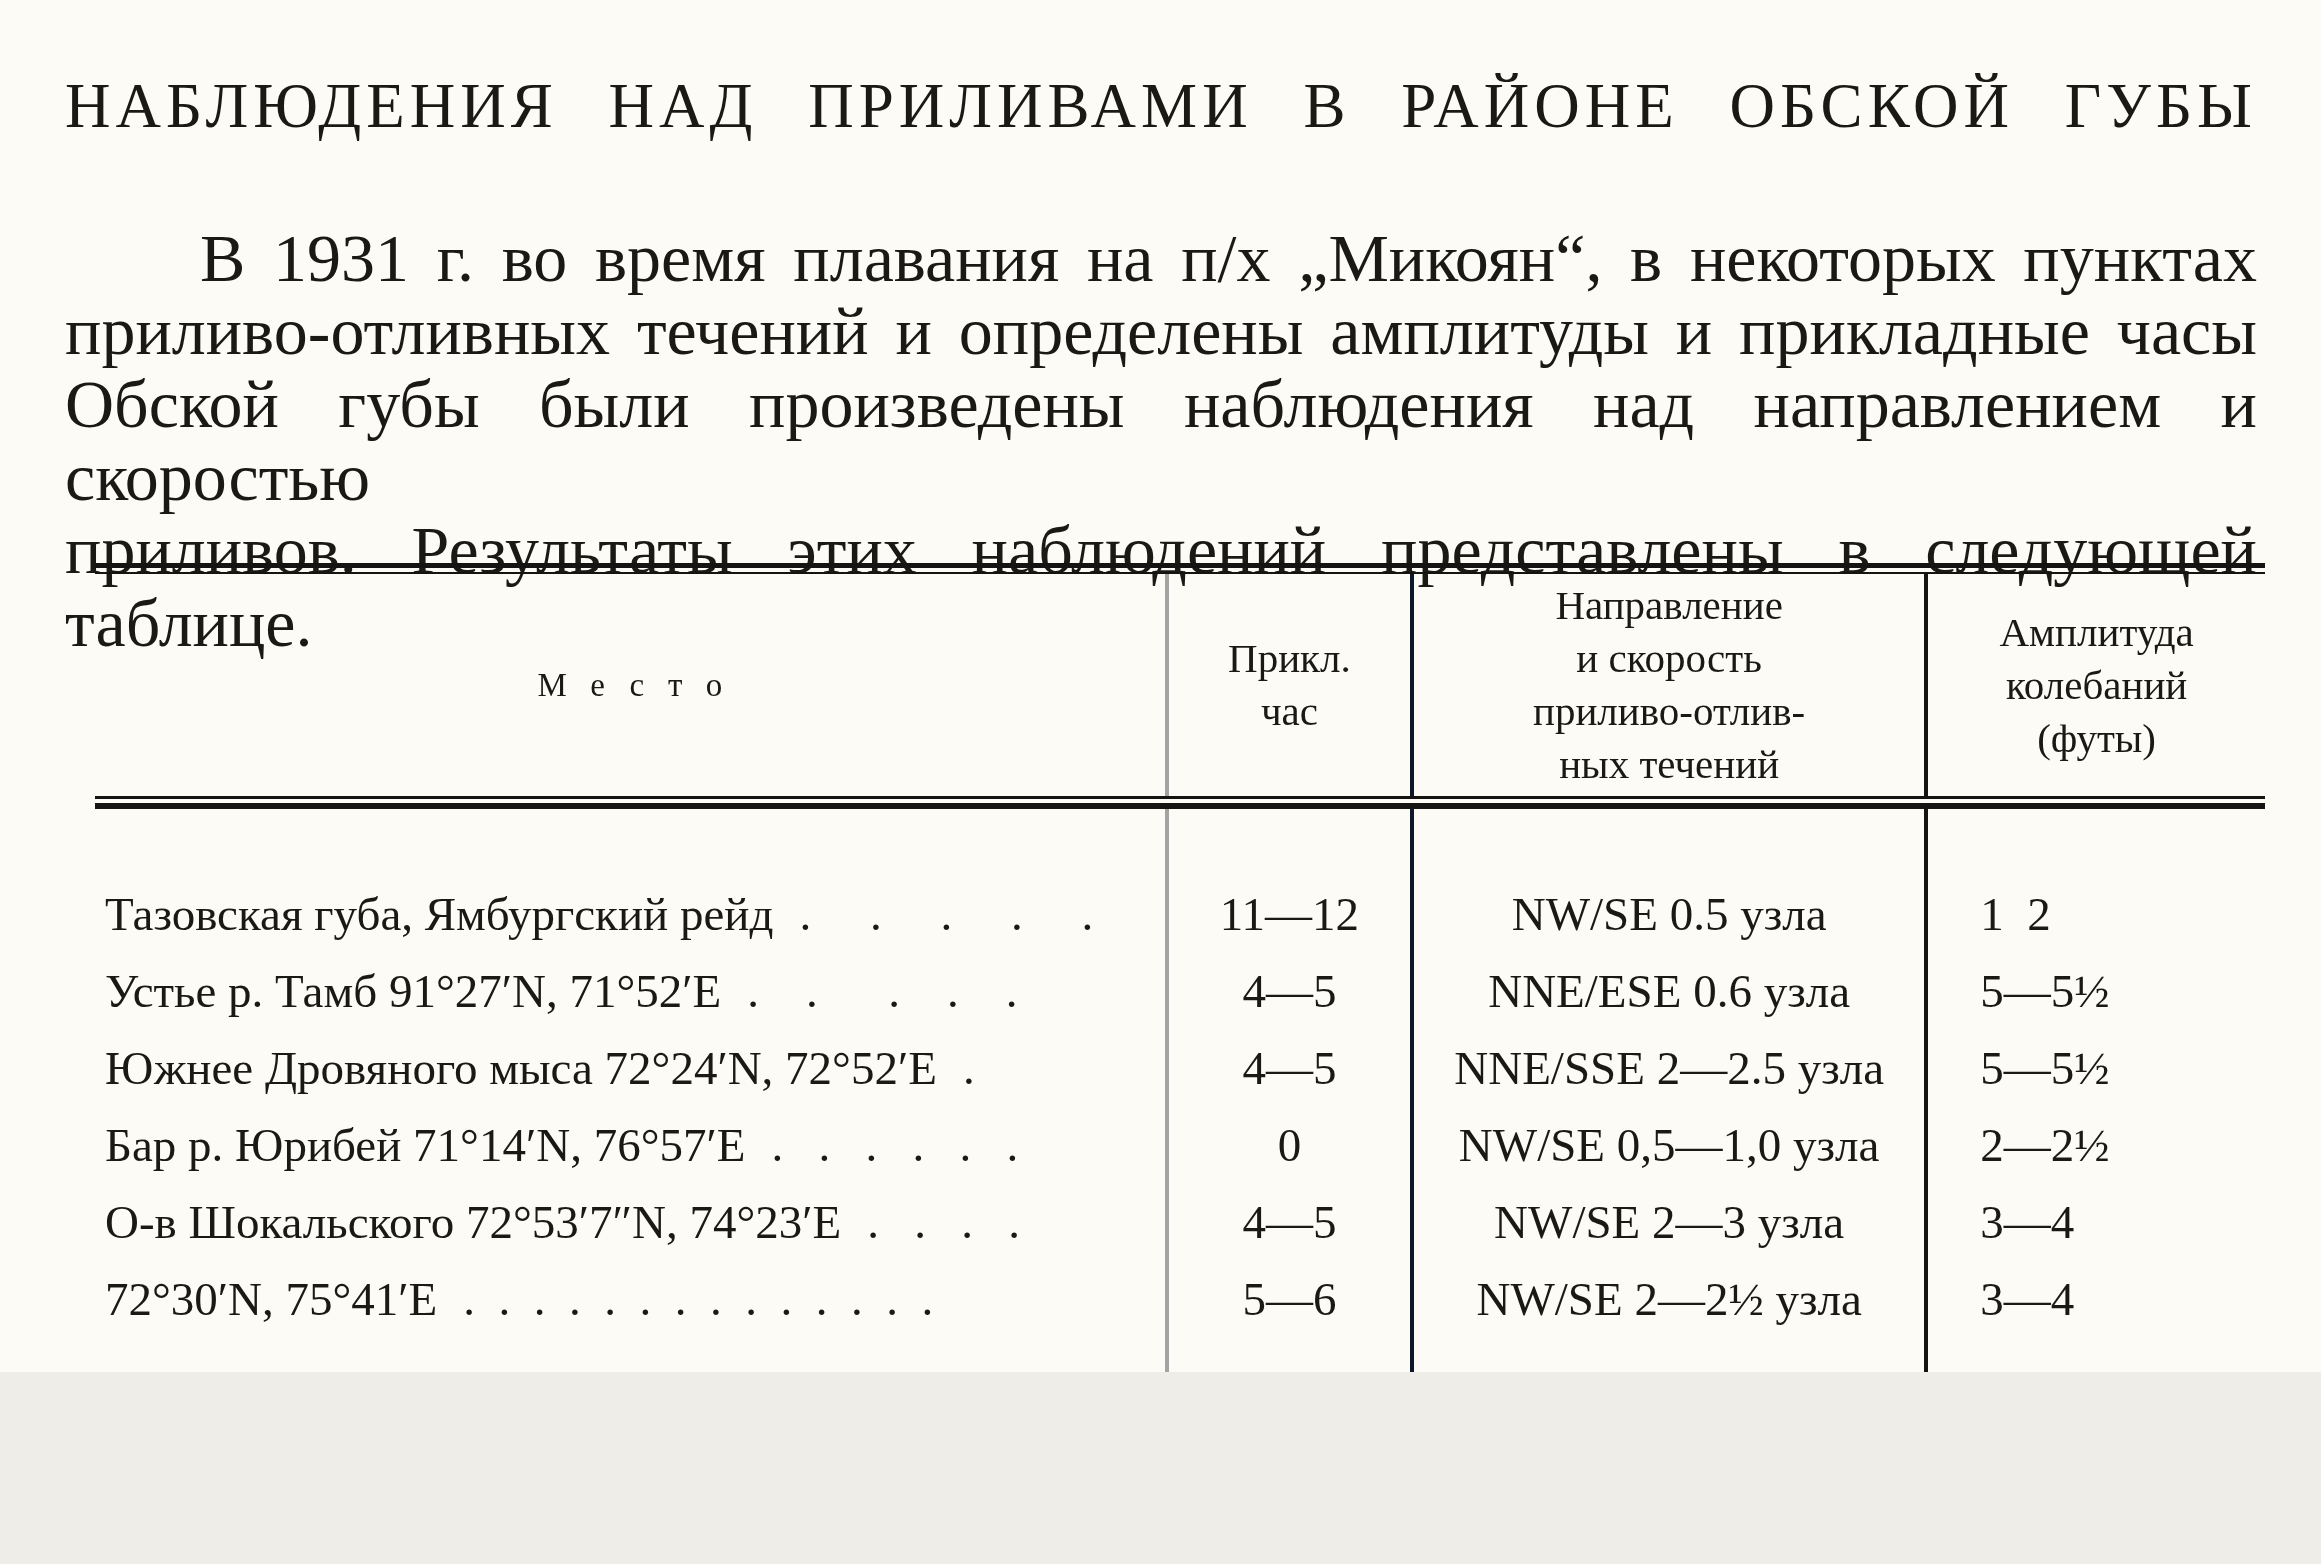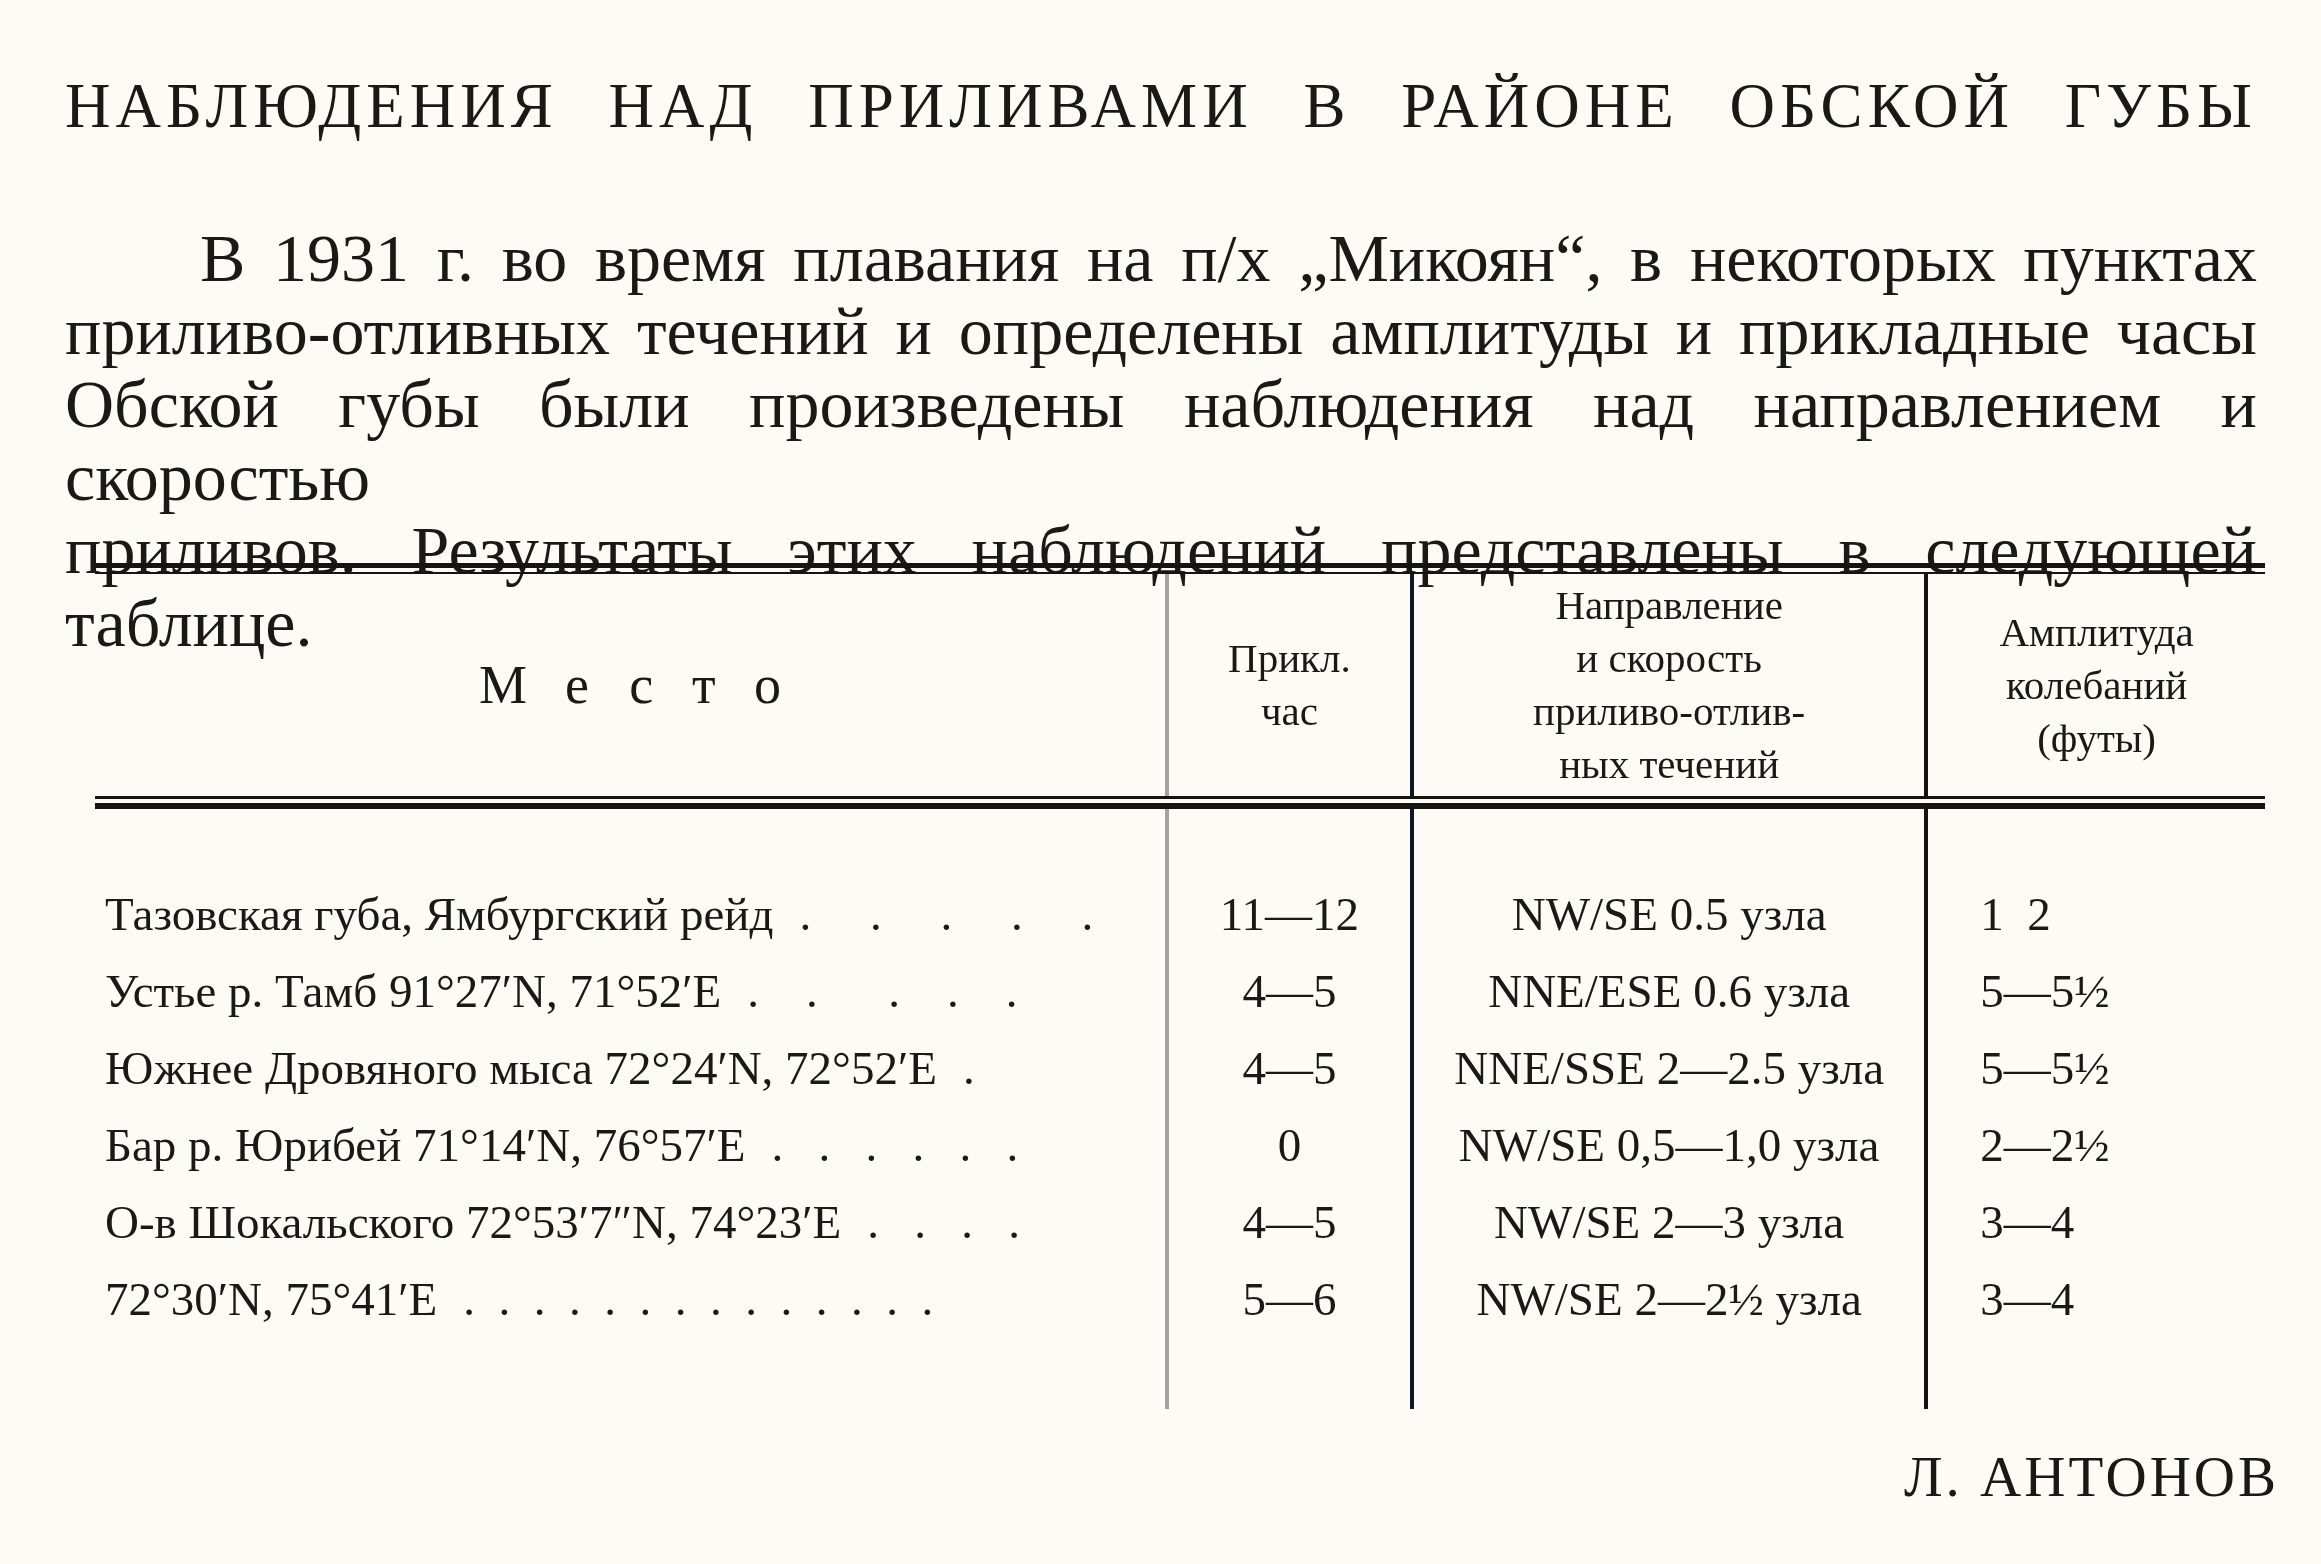--- a/index.html
+++ b/index.html
@@ -1,18 +1,18 @@
 <!DOCTYPE html>
 <html lang="ru"><head>
 <meta charset="utf-8">
 <style>
   html,body{margin:0;padding:0;background:#efede7;}
   .page{
     position:relative;
-    width:2321px;height:1564px;
+    width:2321px;height:1372px;
     background:#fcfbf5;
     color:#1b1916;
     font-family:"Liberation Serif","DejaVu Serif",serif;
     overflow:hidden;
   }
   
   .title{
     position:absolute;left:65px;width:2192px;top:72px;
     font-size:63px;line-height:1.1;
     letter-spacing:5px;
@@ -43,21 +43,21 @@
   .tbody{display:flex;padding:0;}
   .col{box-sizing:border-box;}
   .col-place{width:49.3%;}
   .col-hour{width:11.3%;border-left:4px solid #a3a3a3;}
   .col-current{width:23.7%;border-left:4px solid #0f172a;}
   .col-amp{width:15.7%;border-left:4px solid #161412;}
   .hcell{
     display:flex;flex-direction:column;justify-content:center;align-items:center;
     font-size:41px;line-height:53px;text-align:center;
   }
-  .place-header{letter-spacing:0.72em;margin-left:0.72em;font-size:54px;}
+  .place-header{letter-spacing:0.72em;margin-left:0.72em;font-size:33px;}
   .tbody .col{padding-top:66px;padding-bottom:72px;}
   .cell{
     height:77px;display:flex;align-items:center;
     font-size:47px;white-space:pre;
   }
   .col-place .cell{justify-content:flex-start;padding-left:10px;}
   .col-hour .cell{justify-content:center;}
   .col-current .cell{justify-content:center;}
   .col-amp .cell{justify-content:flex-start;padding-left:52px;}
   .dots{margin-left:26px;white-space:pre;}

